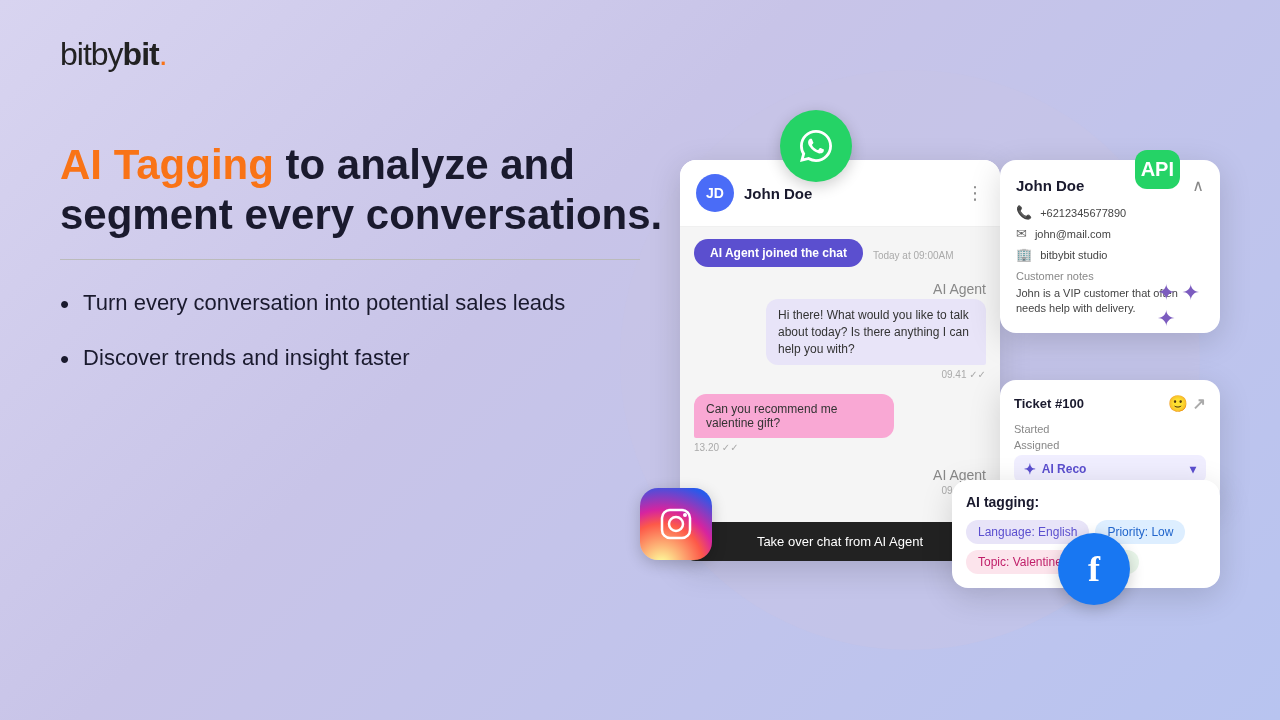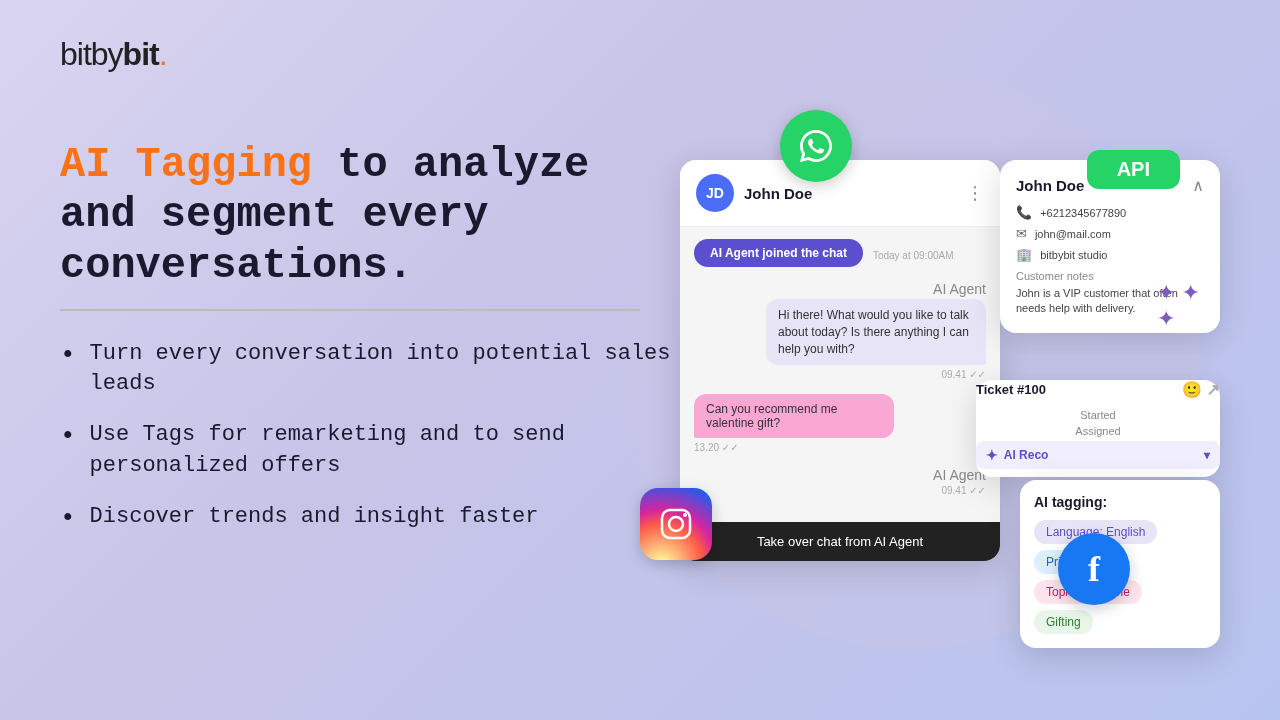--- a/index.html
+++ b/index.html
@@ -39,21 +39,20 @@
     .logo .by { font-weight: 400; }
     .logo .bit2 { font-weight: 700; }
     .logo .dot { color: #f97316; }
 
     
     .left-content {
       position: absolute;
       left: 60px;
       top: 140px;
       width: 620px;
-      font-family: Liberation Mono, monospace;
     }
 
     .headline {
       font-size: 42px;
       font-weight: 700;
       color: #1a1a2e;
       line-height: 1.2;
       margin-bottom: 18px;
     }
     .headline .highlight {
@@ -154,21 +153,21 @@
     
     .api-badge {
       position: absolute;
       top: 90px;
       right: 60px;
       background: #25D366;
       color: white;
       font-weight: 700;
       font-size: 20px;
       border-radius: 12px;
-      padding: 8px 30px;
+      padding: 8px 6px;
       z-index: 10;
     }
 
     
     .stars-decoration {
       position: absolute;
       top: 220px;
       right: 40px;
       color: #7c5cbf;
       font-size: 22px;
@@ -373,26 +372,26 @@
       font-size: 11px;
       color: #444;
       line-height: 1.4;
     }
 
     
     .ticket-panel {
       position: absolute;
       top: 320px;
       right: 20px;
-      width: 244px;
+      width: 220px;
       background: white;
       border-radius: 16px;
       box-shadow: 0 8px 32px rgba(0,0,0,0.15);
+      padding: 14px;
       z-index: 5;
-      text-align: center;
     }
 
     .ticket-header {
       display: flex;
       align-items: center;
       justify-content: space-between;
       margin-bottom: 10px;
       font-size: 13px;
       font-weight: 600;
       color: #1a1a2e;
@@ -419,21 +418,21 @@
     .ai-reco-icon {
       margin-right: 6px;
       font-size: 14px;
     }
 
     
     .ai-tagging-panel {
       position: absolute;
       top: 420px;
       right: 20px;
-      width: 200px;
+      width: 268px;
       background: white;
       border-radius: 16px;
       box-shadow: 0 8px 32px rgba(0,0,0,0.15);
       padding: 14px;
       z-index: 5;
     }
 
     .ai-tagging-title {
       font-size: 14px;
       font-weight: 700;
@@ -469,23 +468,20 @@
 </div>
 
 <div class="left-content">
   <h1 class="headline">
     <span class="highlight">AI Tagging</span><span> to analyze and segment every conversations.</span>
   </h1>
   <div class="divider"></div>
   <ul class="bullet-list">
     <li>
         <span>Turn every conversation into potential sales leads</span>
-      </li>
-    <li>
-        <span>Use Tags for remarketing and to send personalized offers</span>
       </li>
     <li>
         <span>Discover trends and insight faster</span>
       </li>
   </ul>
 </div>
 
 <div class="mockup-area">
 
   <div class="whatsapp-icon">

